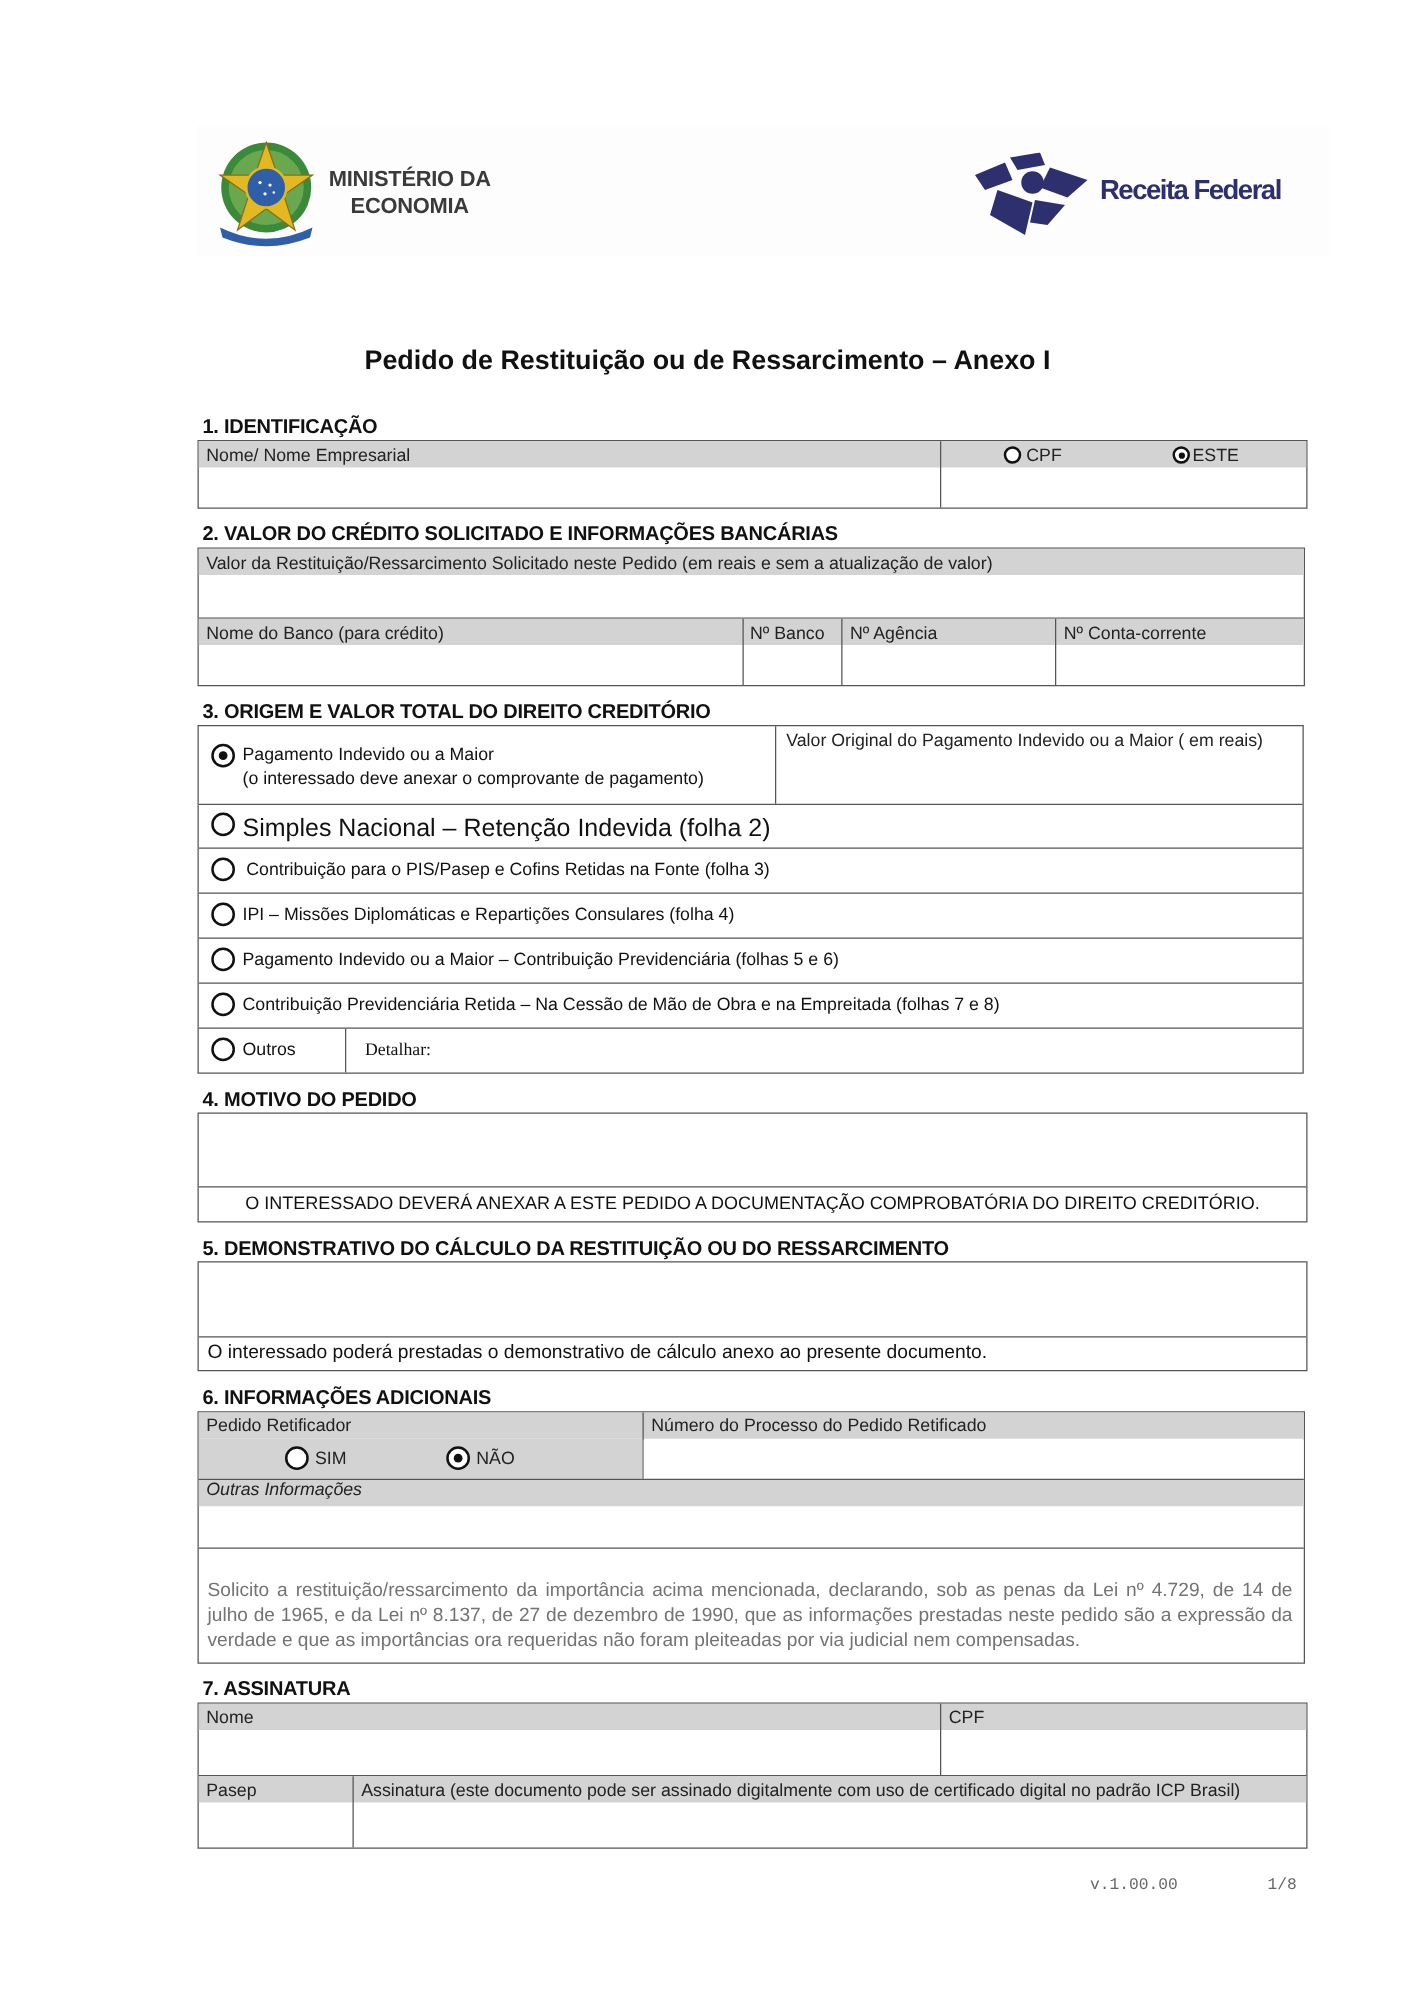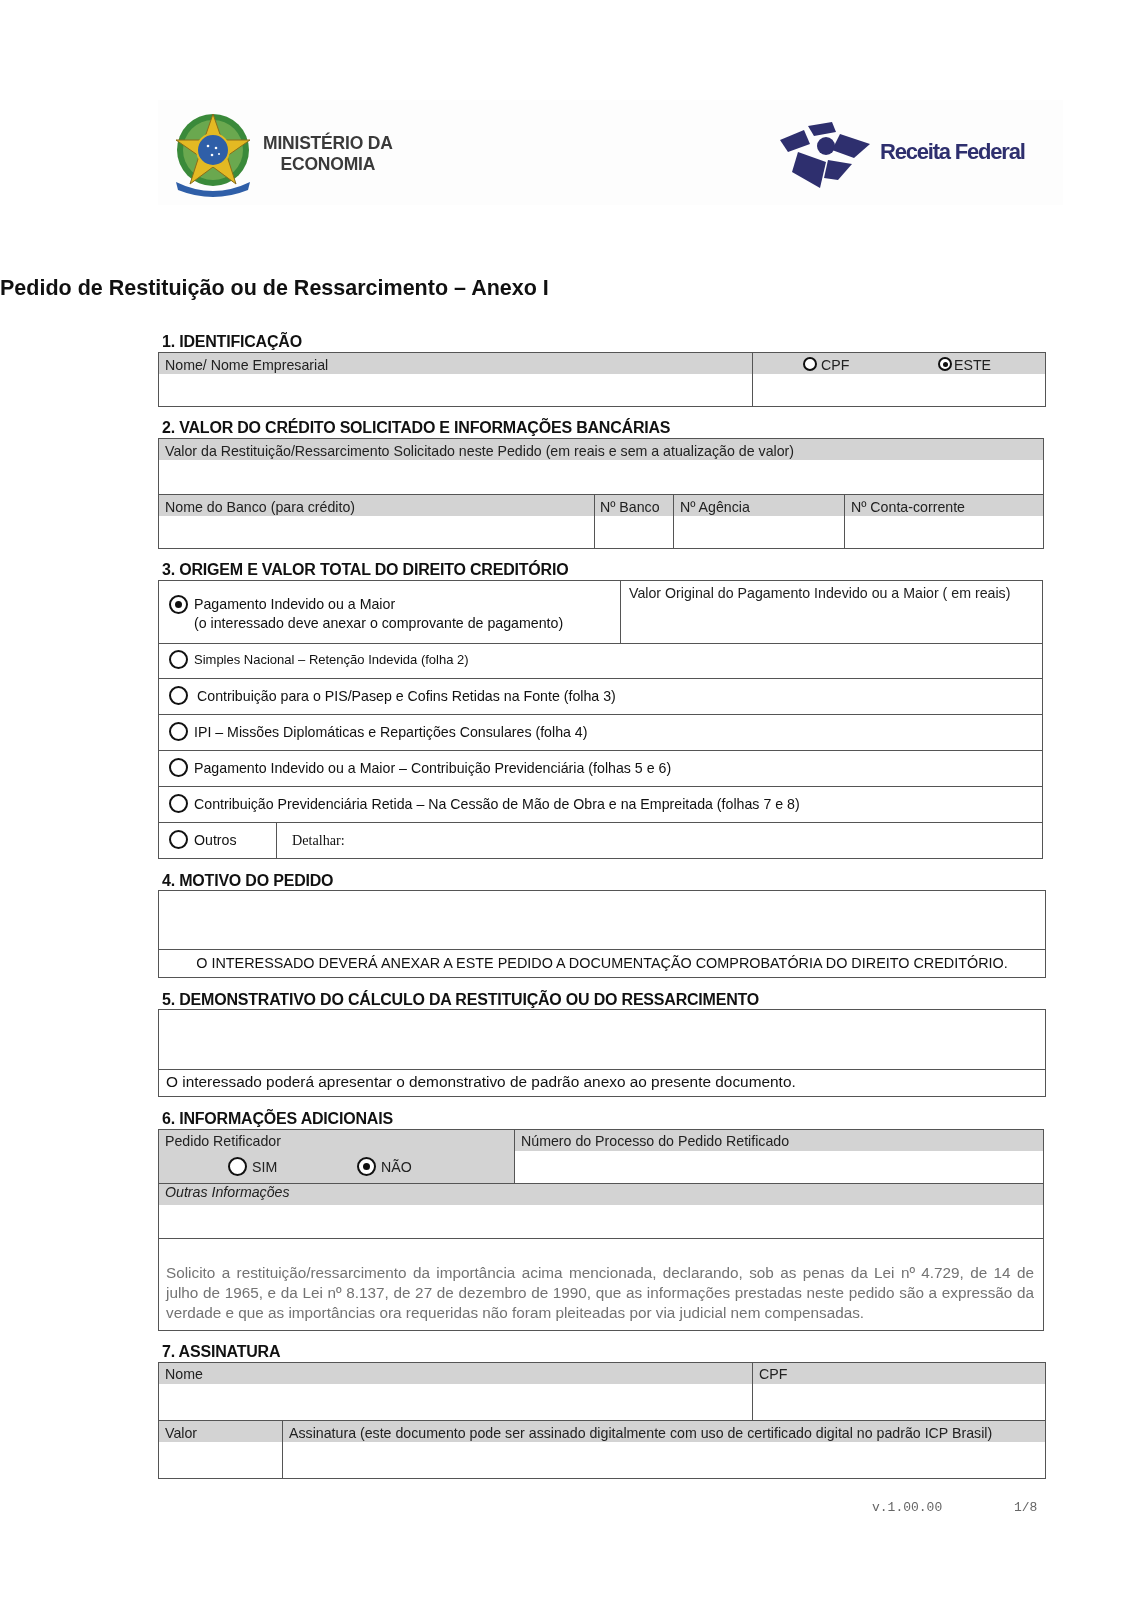--- a/index.html
+++ b/index.html
@@ -6,21 +6,21 @@
   html, body { width: 1132px; height: 1600px; background: #ffffff; }
   body { position: relative; font-family: "Liberation Sans", sans-serif; color: #111; overflow: hidden; }
 
   .header-band { position: absolute; left: 158px; top: 100px; width: 905px; height: 105px; background: #fdfdfd; }
   .logo-left { position: absolute; left: 168px; top: 108px; width: 90px; height: 92px; }
   .ministry-text { position: absolute; left: 263px; top: 133px; font-weight: bold; font-size: 17.5px; line-height: 21px; color: #3a3a3a; text-align: center; letter-spacing: -0.2px; }
   .ministry-text div { display: block; }
   .logo-right { position: absolute; left: 780px; top: 122px; width: 98px; height: 66px; }
   .rf-text { position: absolute; left: 880px; top: 139px; font-weight: bold; font-size: 22px; color: #2e2f6e; letter-spacing: -1.2px; }
 
-  .doc-title { position: absolute; left: 0; width: 1132px; top: 276px; font-weight: bold; font-size: 21.5px; color: #111; }
+  .doc-title { position: absolute; left: 0; width: 1132px; top: 276px; text-align: center; font-weight: bold; font-size: 21.5px; color: #111; }
 
   .sec-title { position: absolute; left: 162px; font-weight: bold; font-size: 16px; color: #111; letter-spacing: -0.2px; }
 
   .box { position: absolute; border: 1px solid #555; background: #fff; }
   .hline { position: absolute; height: 1px; background: #555; }
   .vline { position: absolute; width: 1px; background: #555; }
   .gray { position: absolute; background: #d3d3d3; }
   .lbl { position: absolute; font-size: 14.2px; color: #222; white-space: nowrap; text-align: center; }
   .txt { position: absolute; font-size: 14.6px; color: #111; white-space: nowrap; }
 
@@ -100,21 +100,21 @@
 <div class="box" style="left:158px; top:580px; width:885px; height:279px;"></div>
 <div class="vline" style="left:620px; top:581px; height:62px;"></div>
 <div class="radio checked" style="left:169px; top:595px;"></div>
 <div class="txt" style="left:194px; top:596px; font-size:14.2px;">Pagamento Indevido ou a Maior</div>
 <div class="txt" style="left:194px; top:615px; font-size:14.2px;">(o interessado deve anexar o comprovante de pagamento)</div>
 <div class="lbl" style="left:629px; top:585px;">Valor Original do Pagamento Indevido ou a Maior ( em reais)</div>
 <div class="input-area" style="left:621px; top:605px; width:421px; height:37px;"></div>
 <div class="hline" style="left:159px; top:643px; width:883px;"></div>
 
 <div class="radio" style="left:169px; top:650px;"></div>
-<div class="txt" style="left:194px; top:652px; font-size:13px;">Simples Nacional – Retenção Indevida (folha 2)</div>
+<div class="txt" style="left:194px; top:652px; font-size:20px;">Simples Nacional – Retenção Indevida (folha 2)</div>
 <div class="hline" style="left:159px; top:678px; width:883px;"></div>
 
 <div class="radio" style="left:169px; top:686px;"></div>
 <div class="txt" style="left:197px; top:688px; font-size:14.2px;">Contribuição para o PIS/Pasep e Cofins Retidas na Fonte (folha 3)</div>
 <div class="hline" style="left:159px; top:714px; width:883px;"></div>
 
 <div class="radio" style="left:169px; top:722px;"></div>
 <div class="txt" style="left:194px; top:724px; font-size:14.2px;">IPI – Missões Diplomáticas e Repartições Consulares (folha 4)</div>
 <div class="hline" style="left:159px; top:750px; width:883px;"></div>
 
@@ -135,21 +135,21 @@
 <div class="sec-title" style="top:872px;">4. MOTIVO DO PEDIDO</div>
 <div class="box" style="left:158px; top:890px; width:888px; height:88px;"></div>
 <div class="input-area" style="left:159px; top:891px; width:886px; height:58px;"></div>
 <div class="hline" style="left:159px; top:949px; width:886px;"></div>
 <div class="txt" style="left:159px; width:886px; top:955px; text-align:center; font-size:14.4px;">O INTERESSADO DEVERÁ ANEXAR A ESTE PEDIDO A DOCUMENTAÇÃO COMPROBATÓRIA DO DIREITO CREDITÓRIO.</div>
 
 <div class="sec-title" style="top:991px;">5. DEMONSTRATIVO DO CÁLCULO DA RESTITUIÇÃO OU DO RESSARCIMENTO</div>
 <div class="box" style="left:158px; top:1009px; width:888px; height:88px;"></div>
 <div class="input-area" style="left:159px; top:1010px; width:886px; height:59px;"></div>
 <div class="hline" style="left:159px; top:1069px; width:886px;"></div>
-<div class="txt" style="left:166px; top:1073px; font-size:15.4px;">O interessado poderá apresentar o demonstrativo de padrão anexo ao presente documento.</div>
+<div class="txt" style="left:166px; top:1073px; font-size:15.4px;">O interessado poderá prestadas o demonstrativo de cálculo anexo ao presente documento.</div>
 
 <div class="sec-title" style="top:1110px;">6. INFORMAÇÕES ADICIONAIS</div>
 <div class="box" style="left:158px; top:1129px; width:886px; height:202px;"></div>
 <div class="gray" style="left:159px; top:1130px; width:884px; height:21px;"></div>
 <div class="gray" style="left:159px; top:1151px; width:355px; height:32px;"></div>
 <div class="vline" style="left:514px; top:1130px; height:53px;"></div>
 <div class="lbl" style="left:165px; top:1133px;">Pedido Retificador</div>
 <div class="lbl" style="left:521px; top:1133px;">Número do Processo do Pedido Retificado</div>
 <div class="input-area" style="left:515px; top:1152px; width:528px; height:31px; background:#fff;"></div>
 <div class="radio" style="left:228px; top:1157px;"></div>
@@ -167,19 +167,19 @@
 <div class="box" style="left:158px; top:1362px; width:888px; height:117px;"></div>
 <div class="gray" style="left:159px; top:1363px; width:886px; height:21px;"></div>
 <div class="vline" style="left:752px; top:1363px; height:57px;"></div>
 <div class="lbl" style="left:165px; top:1366px;">Nome</div>
 <div class="lbl" style="left:759px; top:1366px;">CPF</div>
 <div class="input-area" style="left:159px; top:1385px; width:592px; height:35px;"></div>
 <div class="input-area" style="left:753px; top:1385px; width:292px; height:35px;"></div>
 <div class="hline" style="left:159px; top:1420px; width:886px;"></div>
 <div class="gray" style="left:159px; top:1421px; width:886px; height:21px;"></div>
 <div class="vline" style="left:282px; top:1421px; height:57px;"></div>
-<div class="lbl" style="left:165px; top:1425px;">Valor</div>
+<div class="lbl" style="left:165px; top:1425px;">Pasep</div>
 <div class="lbl" style="left:289px; top:1425px;">Assinatura (este documento pode ser assinado digitalmente com uso de certificado digital no padrão ICP Brasil)</div>
 <div class="input-area" style="left:159px; top:1443px; width:122px; height:35px;"></div>
 <div class="input-area" style="left:283px; top:1443px; width:762px; height:35px;"></div>
 
 <div class="footer" style="left:872px;">v.1.00.00</div>
 <div class="footer" style="left:1014px;">1/8</div>
 
 </body></html>

